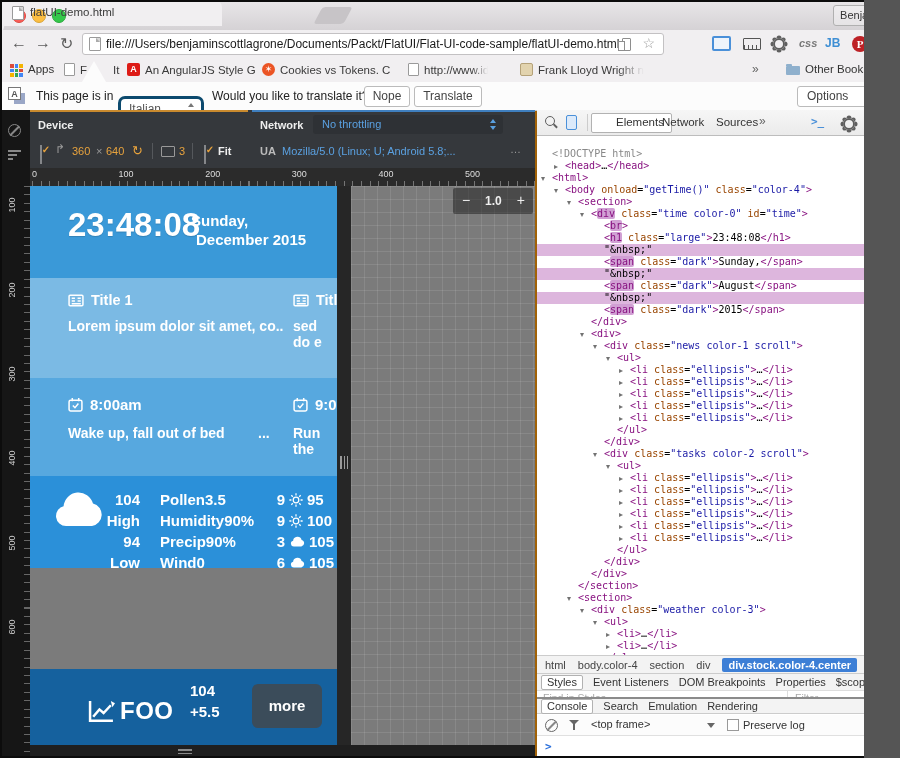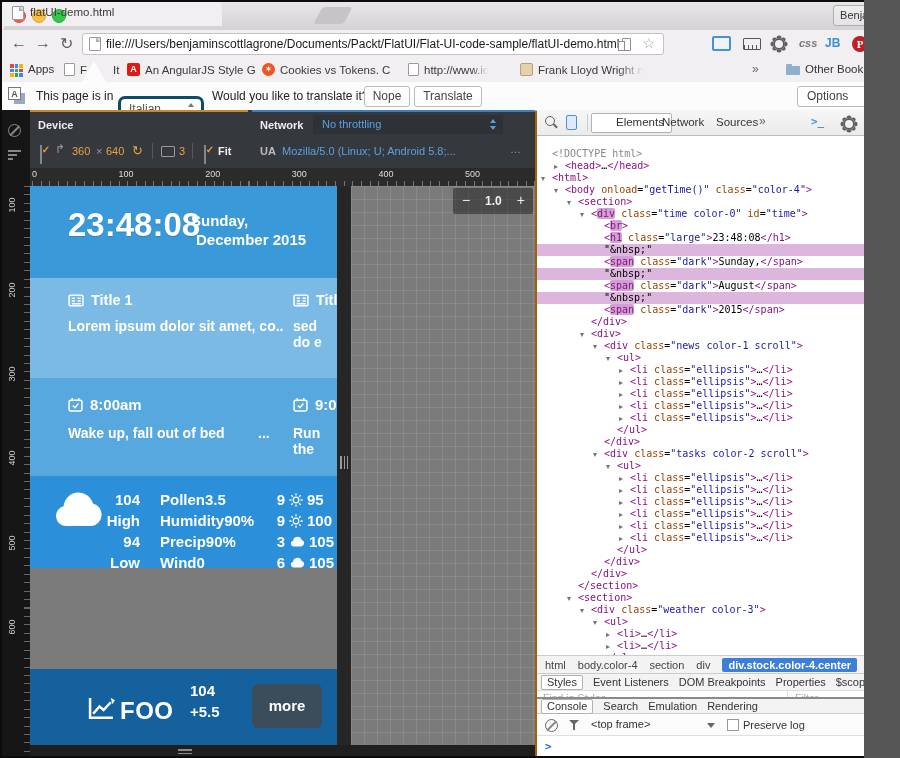--- a/index.html
+++ b/index.html
@@ -133,21 +133,21 @@
   #w-cloud{left:22px;top:14px;}
   .wcol{top:13px;font-size:15px;font-weight:bold;line-height:21px;}
   #wcol1{left:55px;width:55px;text-align:right;}
   #wcol2{left:130px;}
   #wcol3{left:238px;}
   #wcol3 .wrow{display:flex;align-items:center;height:21px;gap:4px;}
   #wcol3 .wn{width:17px;text-align:right;}
   #bike-icon{left:14px;top:18px;}
   #commute-min{left:140px;top:15px;font-size:17px;font-weight:bold;}
   #commute-lbl{left:180px;top:17px;font-size:15px;font-weight:bold;}
-  #foo{left:58px;top:28px;display:flex;gap:5px;font-size:24px;font-weight:bold;letter-spacing:.5px;}
+  #foo{left:58px;top:28px;display:flex;align-items:center;gap:5px;font-size:24px;font-weight:bold;letter-spacing:.5px;}
   #stock-nums{left:160px;top:11px;font-size:15px;font-weight:bold;line-height:21px;}
   #more-btn{left:222px;top:15px;width:70px;height:44px;background:#3b4c5a;border-radius:6px;color:#fff;
     font-size:15px;font-weight:bold;text-align:center;line-height:44px;}
   #dark-strip{left:307px;top:0;width:14px;height:559px;background:#262626;}
   #strip-grip{left:3px;top:270px;width:8px;height:13px;
     background:repeating-linear-gradient(90deg,#9a9a9a 0 1.5px,transparent 1.5px 3.5px);}
   #gridarea{left:321px;top:0;width:184px;height:559px;background:#7b7b7b;
     background-image:linear-gradient(rgba(255,255,255,.10) 1px,transparent 1px),linear-gradient(90deg,rgba(255,255,255,.10) 1px,transparent 1px);
     background-size:13px 13px;}
   #zoom-ctl{right:2px;top:2px;width:80px;height:26px;background:rgba(25,25,25,.5);border-radius:2px;color:#eee;}

